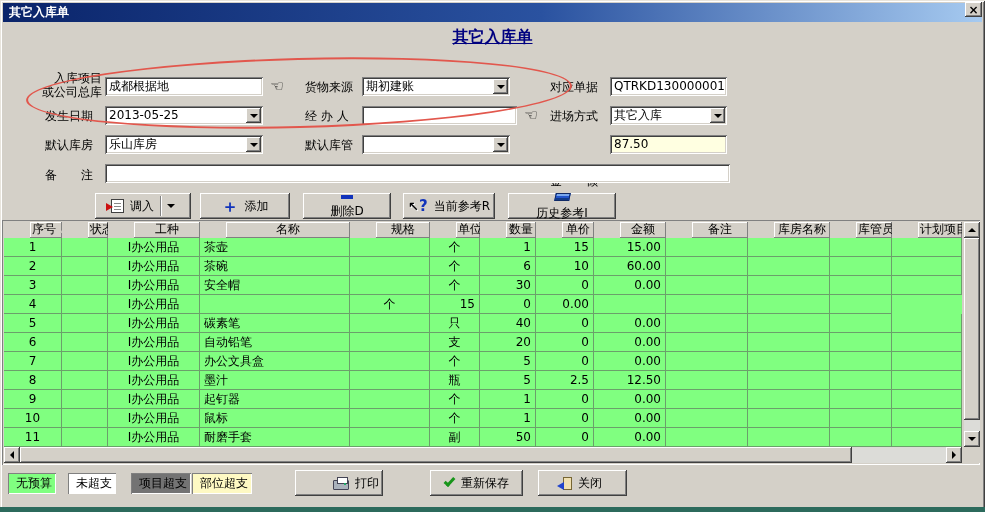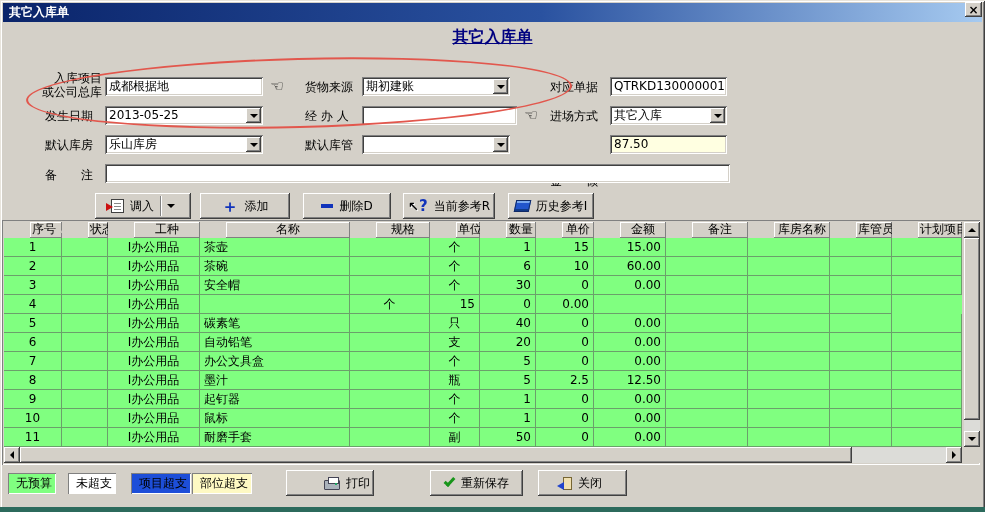--- a/index.html
+++ b/index.html
@@ -207,32 +207,32 @@
         <span class="red-arrow"></span>
       </span>
     <span>调入</span>
     <span class="btn-sep"></span>
     <span class="tri-down"></span>
   </div>
   <div class="btn" style="left:200px; top:193px; width:90px;">
     <span class="ic-plus">＋</span>
     <span>添加</span>
   </div>
-  <div class="btn" style="left:303px; top:193px; width:88px;">
+  <div class="btn" style="left:303px; top:193px; width:88px;flex-direction:column;">
     <span class="ic-minus"></span>
     <span>删除D</span>
   </div>
   <div class="btn" style="left:403px; top:193px; width:92px;">
     <span class="ic-cursorq">
         <span class="arr">↖</span>
         <span class="q">?</span>
       </span>
     <span>当前参考R</span>
   </div>
-  <div class="btn" style="left:508px; top:193px; width:86px;">
+  <div class="btn" style="left:508px; top:193px; width:108px;flex-direction:column;">
     <span class="ic-book"></span>
     <span>历史参考I</span>
   </div>
 
   <div class="table-frame">
     <div class="grid">
       <div class="grid-header" id="grid-header" style="grid-template-columns: 58px 46px 92px 150px 80px 50px 56px 58px 72px 82px 82px 62px 70px;">
           <div class="hcell">序号<span class="sort"></span></div>
           <div class="hcell">状态</div>
           <div class="hcell">工种</div>
@@ -432,24 +432,24 @@
       <div class="sb-thumb" style="left:16px; top:0; width:832px; height:16px;"></div>
       <div class="sb-btn" style="left:942px; top:0;">
           <span class="tri-right"></span>
         </div>
     </div>
     <div class="sb-corner"></div>
   </div>
 
   <div class="legend-box" style="left:8px;  background:#80ff80;">无预算</div>
   <div class="legend-box" style="left:68px; background:#ffffff;">未超支</div>
-  <div class="legend-box" style="left:131px; background:#1d4ed8;">项目超支</div>
+  <div class="legend-box" style="left:131px; background:#737373;">项目超支</div>
   <div class="legend-box" style="left:192px; background:#fef9c3;">部位超支</div>
 
-  <div class="btn" style="left:286px; top:470px; width:88px;padding-left:34px;">
+  <div class="btn" style="left:295px; top:470px; width:88px;padding-left:34px;">
     <span class="ic-printer"></span>
     <span>打印</span>
   </div>
   <div class="btn" style="left:430px; top:470px; width:93px;">
     <span class="ic-check"></span>
     <span>重新保存</span>
   </div>
   <div class="btn" style="left:538px; top:470px; width:89px;">
     <span class="ic-door">
         <span class="blue"></span>

